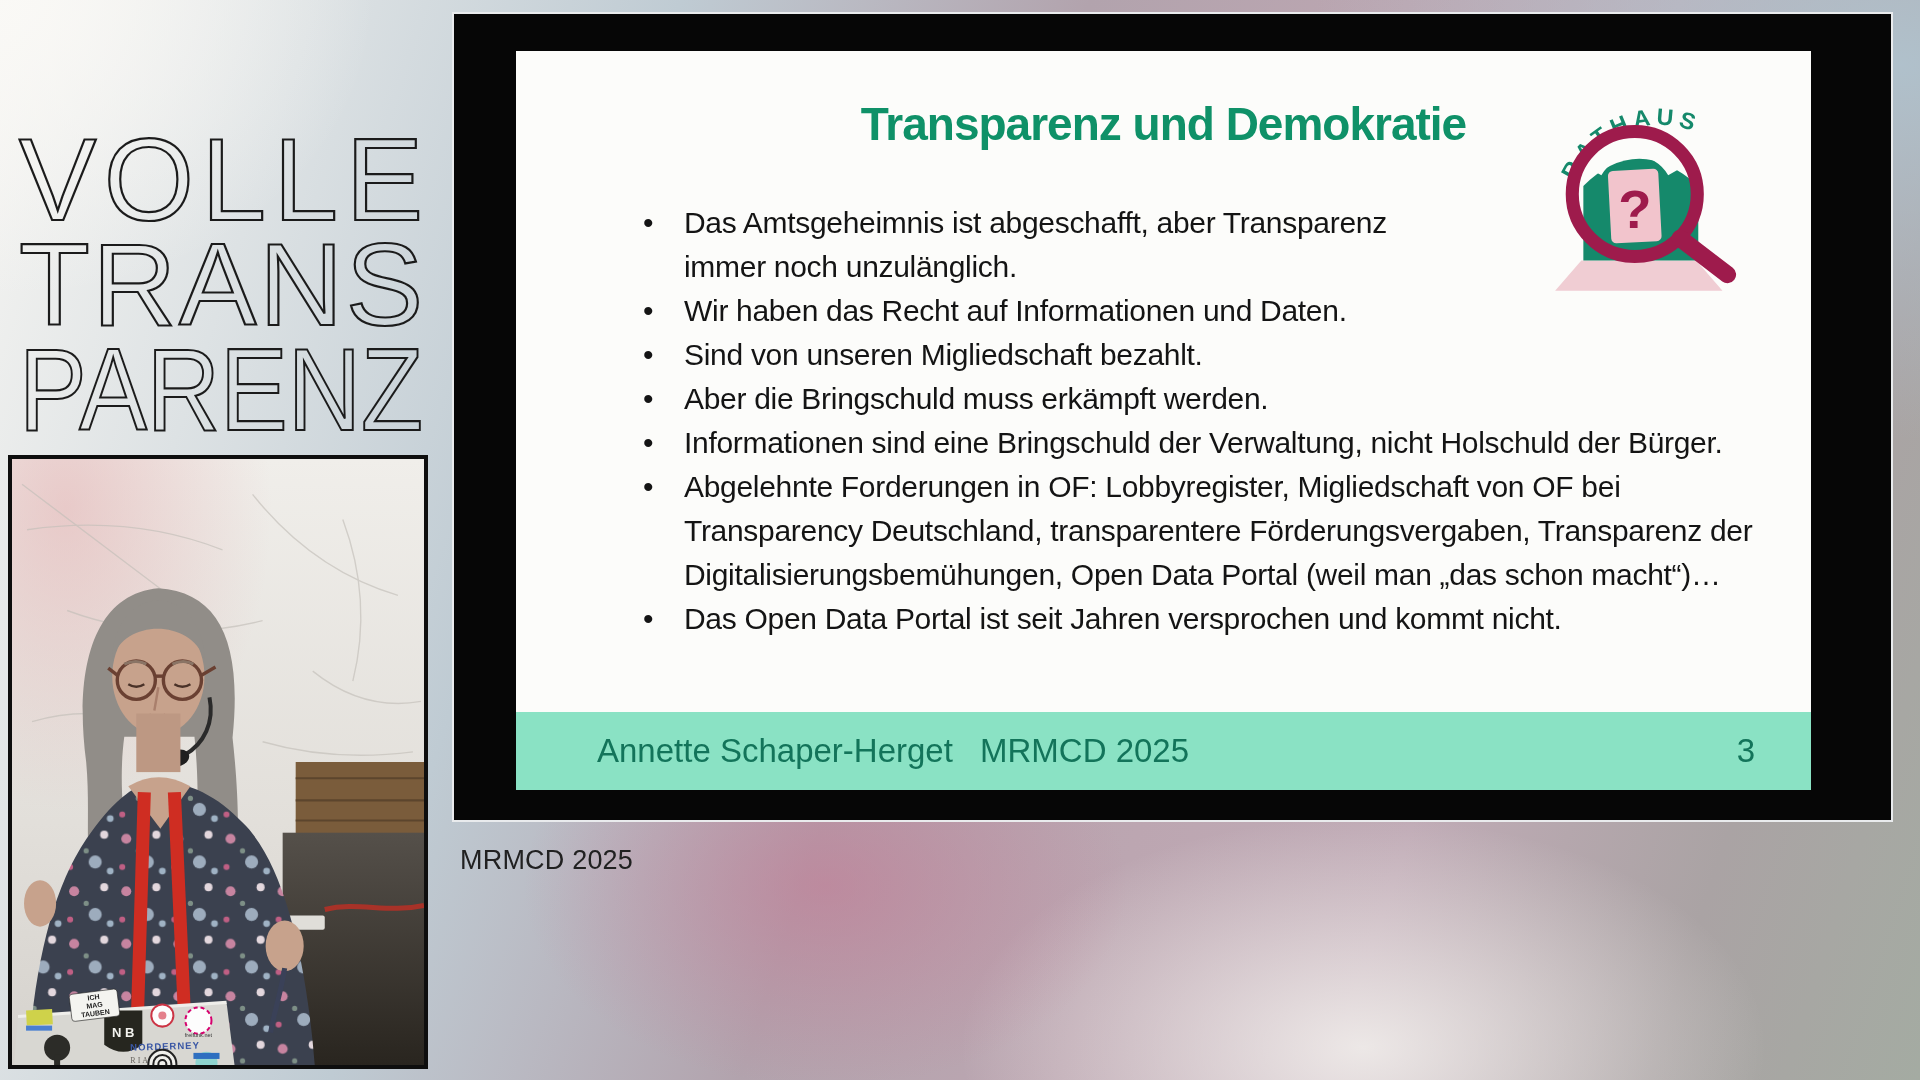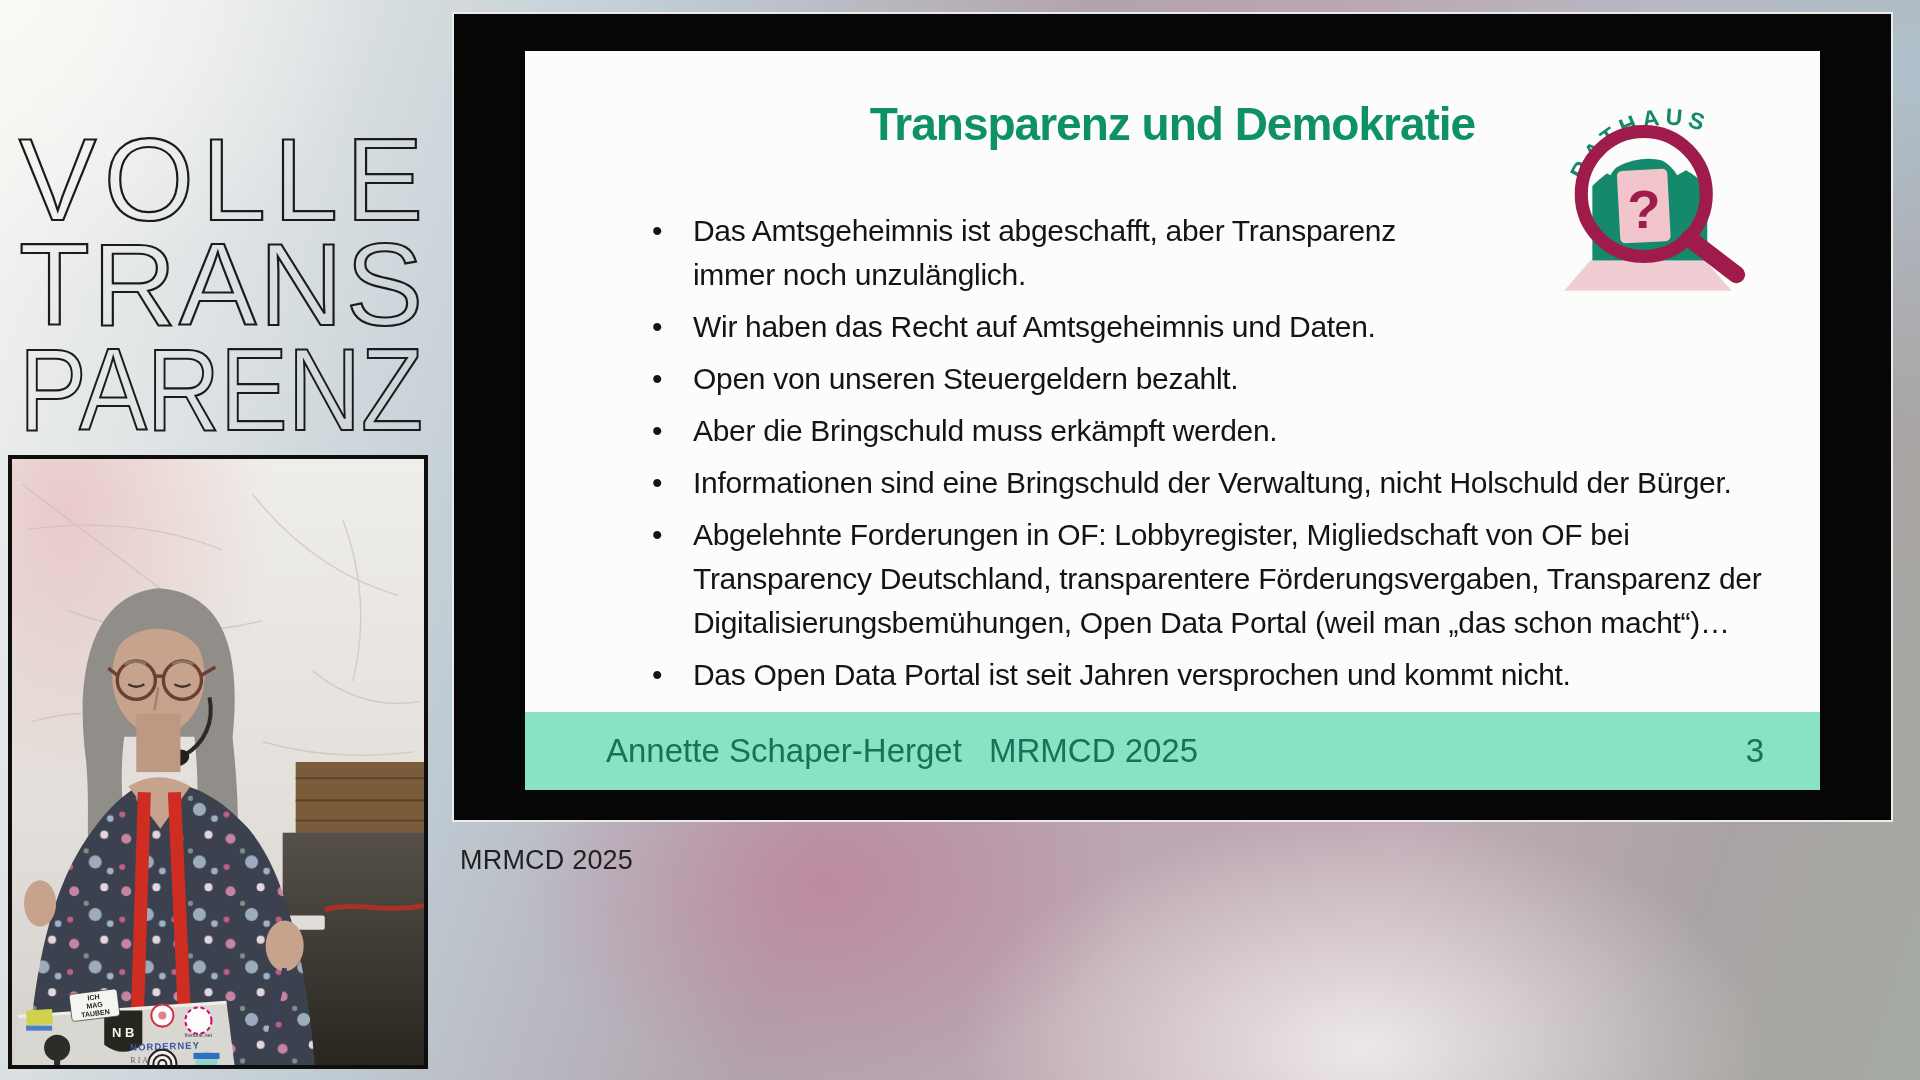--- a/index.html
+++ b/index.html
@@ -16,27 +16,27 @@
 
   
   #left-title{position:absolute;left:14px;top:118px;width:414px;height:318px;}
 
   
   #webcam{position:absolute;left:8px;top:455px;width:412px;height:606px;border:4px solid #0e0e0e;background:#dcd9d5;}
   #webcam svg{display:block;}
 
   
   #slide-frame{position:absolute;left:452px;top:12px;width:1437px;height:806px;background:#060606;border:2px solid #e9ebed;}
-  #slide{position:absolute;left:71px;top:37px;width:1295px;height:739px;background:#fcfcfa;}
+  #slide{position:absolute;left:62px;top:37px;width:1295px;height:739px;background:#fcfcfa;}
   #slide-title{position:absolute;left:0;top:46px;width:100%;margin:0;text-align:center;
     font-size:46px;font-weight:700;letter-spacing:-1px;color:#0f9168;}
   #slide-logo{position:absolute;top:42px;right:24px;width:248px;height:210px;}
   #bullet-list{position:absolute;left:121px;top:150px;width:1145px;margin:0;padding:0;list-style:none;
     font-size:30px;line-height:44px;color:#141414;letter-spacing:-0.3px;}
-  #bullet-list li{position:relative;padding-left:47px;white-space:pre-line;margin-top:8px;}
+  #bullet-list li{position:relative;padding-left:47px;white-space:pre-line;}
   #bullet-list li::before{content:"•";position:absolute;left:6px;top:0;}
   #slide-footer{position:absolute;left:0;bottom:0;width:100%;height:78px;background:#8ae2c4;color:#13745a;
     font-size:33px;display:flex;align-items:center;}
   #footer-author{margin-left:81px;}
   #footer-event{position:absolute;left:464px;}
   #footer-page{position:absolute;right:56px;}
 
   
   #caption{position:absolute;left:460px;top:845px;font-size:27px;color:#212121;letter-spacing:.2px;}
 </style>
@@ -201,22 +201,22 @@
         <text font-size="23" font-weight="bold" fill="#15896b" letter-spacing="5" font-family="Liberation Sans, sans-serif">
           <textPath href="#rt-arc" startOffset="2%">RATHAUS</textPath>
         </text>
         <circle cx="95" cy="100" r="62" stroke="#9e1b4c" stroke-width="13" fill="none"></circle>
         <path d="M140,144 L187,180" stroke="#9e1b4c" stroke-width="17" stroke-linecap="round"></path>
       </svg>
 
       <ul id="bullet-list">
           <li>Das Amtsgeheimnis ist abgeschafft, aber Transparenz
 immer noch unzulänglich.</li>
-          <li>Wir haben das Recht auf Amtsgeheimnis und Daten.</li>
-          <li>Open von unseren Steuergeldern bezahlt.</li>
+          <li>Wir haben das Recht auf Informationen und Daten.</li>
+          <li>Sind von unseren Migliedschaft bezahlt.</li>
           <li>Aber die Bringschuld muss erkämpft werden.</li>
           <li>Informationen sind eine Bringschuld der Verwaltung, nicht Holschuld der Bürger.</li>
           <li>Abgelehnte Forderungen in OF: Lobbyregister, Migliedschaft von OF bei
 Transparency Deutschland, transparentere Förderungsvergaben, Transparenz der
 Digitalisierungsbemühungen, Open Data Portal (weil man „das schon macht“)…</li>
           <li>Das Open Data Portal ist seit Jahren versprochen und kommt nicht.</li>
         </ul>
 
       <div id="slide-footer">
         <span id="footer-author">Annette Schaper-Herget</span>

